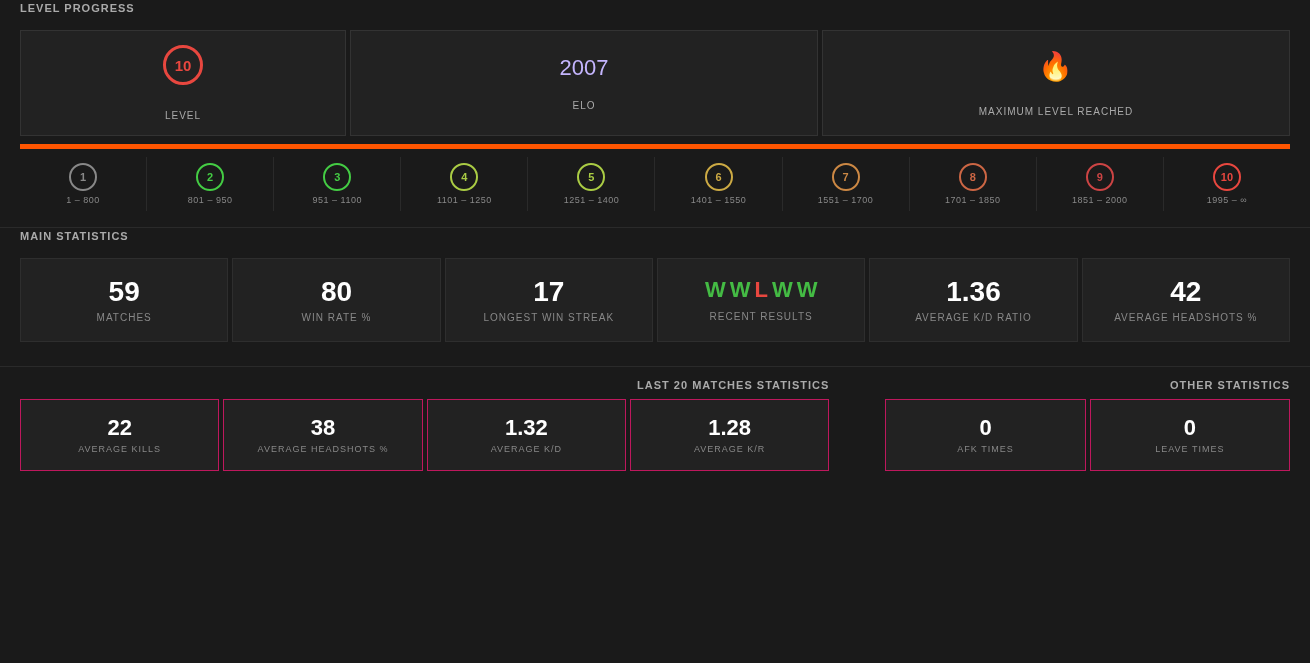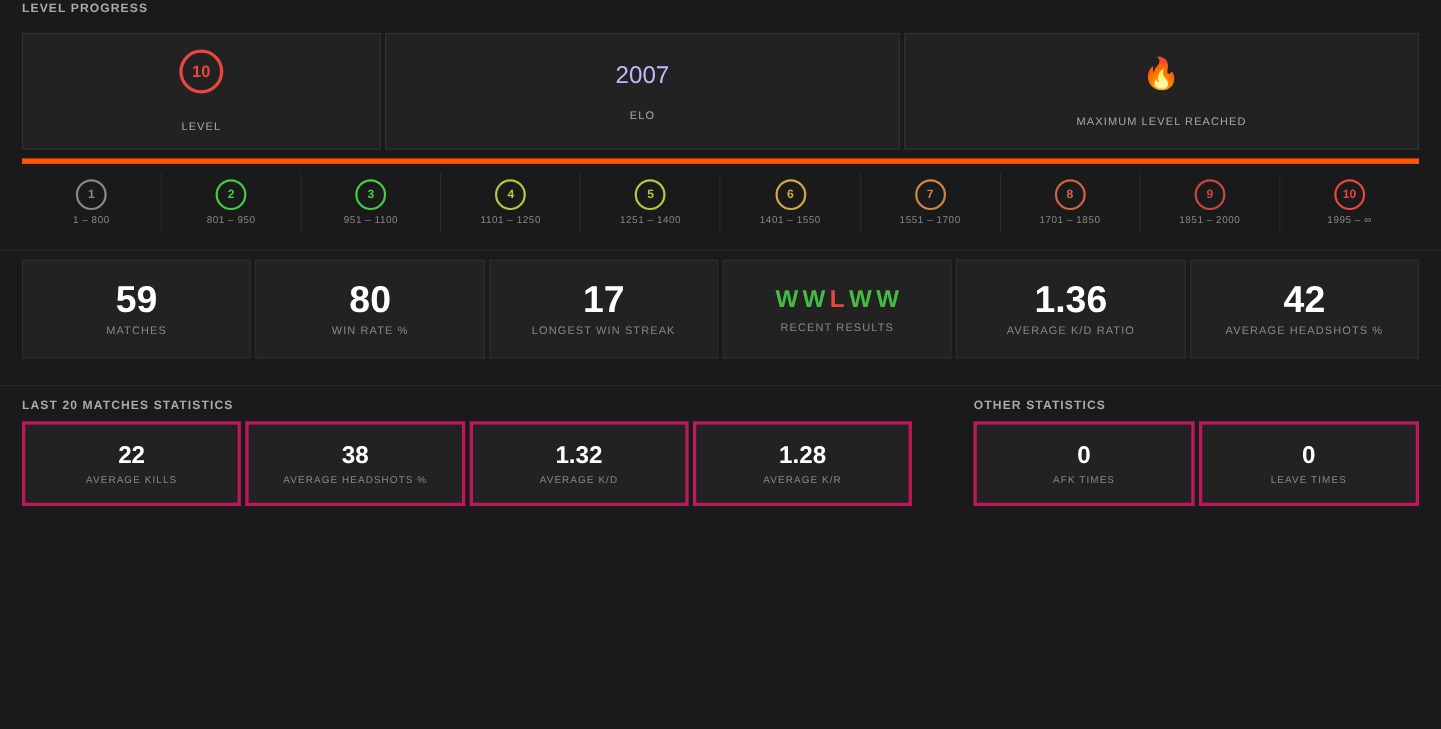--- a/index.html
+++ b/index.html
@@ -186,21 +186,21 @@
       border: 1px solid #2e2e2e;
       padding: 18px 12px;
       display: flex;
       flex-direction: column;
       align-items: center;
       justify-content: center;
       text-align: center;
     }
 
     .stat-value {
-      font-size: 34px;
+      font-size: 28px;
       font-weight: bold;
       color: #ffffff;
       line-height: 1.1;
     }
 
     .stat-label {
       font-size: 10px;
       color: #888888;
       letter-spacing: 1px;
       margin-top: 4px;
@@ -243,31 +243,32 @@
       margin-left: 36px;
     }
 
     .sub-section-label {
       color: #aaaaaa;
       font-size: 11px;
       font-weight: bold;
       letter-spacing: 1px;
       padding: 12px 0 8px 0;
       text-transform: uppercase;
+      text-align: right;
     }
 
     .bottom-cards-row {
       display: flex;
       gap: 4px;
     }
 
     .bottom-stat-card {
       flex: 1;
       background: #222222;
-      border: 3px solid #be185d;
+      border: 1px solid #be185d;
       padding: 16px 10px;
       display: flex;
       flex-direction: column;
       align-items: center;
       justify-content: center;
       text-align: center;
     }
 
     .bottom-stat-value {
       font-size: 22px;
@@ -354,20 +355,21 @@
     <div class="level-indicator">
       <div class="level-indicator-badge li-10">10</div>
       <div class="level-indicator-range">1995 – ∞</div>
     </div>
   </div>
 </div>
 
 <div class="section-divider"></div>
 
 <div class="main-stats-section">
+  <div class="section-label">MAIN STATISTICS</div>
 
   <div class="stats-cards-row">
 
     <div class="stat-card">
       <div class="stat-value">59</div>
       <div class="stat-label">MATCHES</div>
     </div>
 
     <div class="stat-card">
       <div class="stat-value">80</div>

